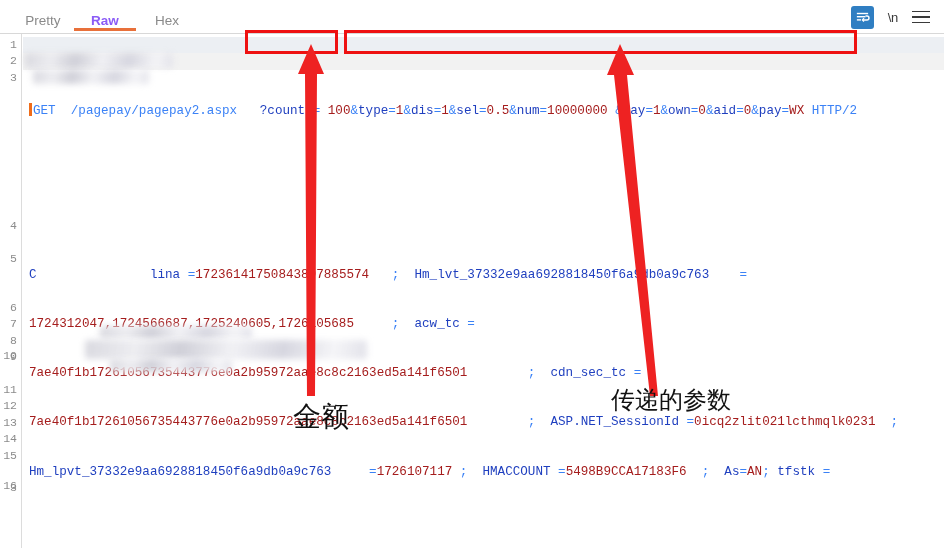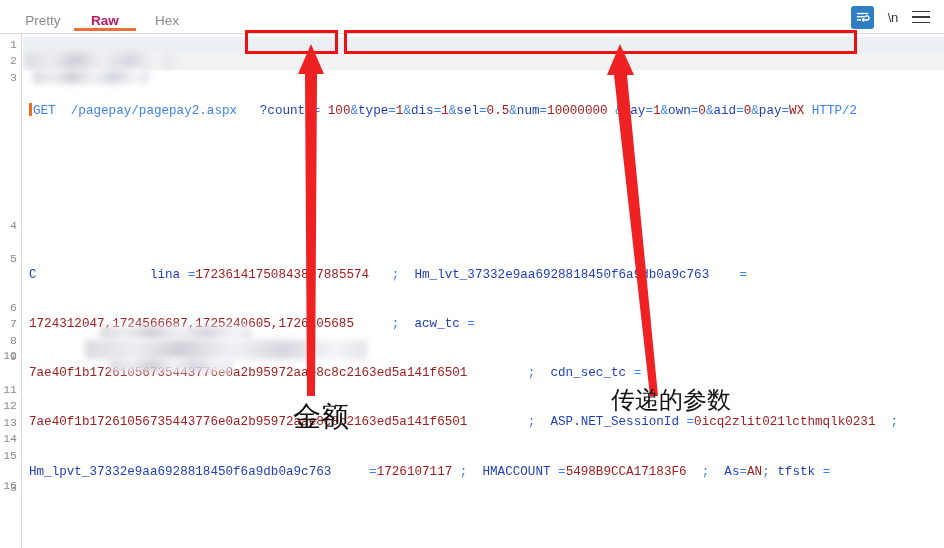--- a/index.html
+++ b/index.html
@@ -42,21 +42,21 @@
     padding: 0 13px;
     font-size: 13.5px;
     color: #8a8a8a;
     background: transparent;
     border: none;
     border-bottom: 3px solid transparent;
     cursor: pointer;
     font-family: "Liberation Sans", sans-serif;
   }
   .tab.active {
-    color: #be185d;
+    color: #8b5cf6;
     font-weight: bold;
     border-bottom: 3px solid #e8703a;
   }
 
   .toolbar-right {
     margin-left: auto;
     display: flex;
     align-items: center;
     gap: 14px;
     padding-right: 14px;

